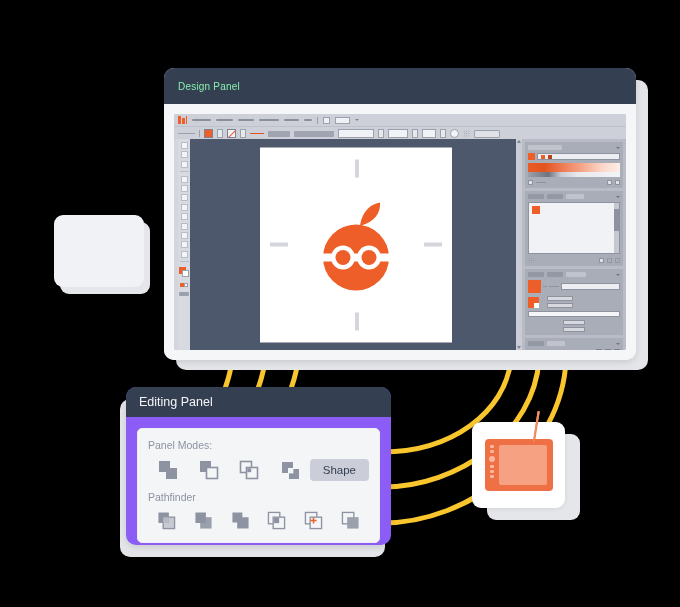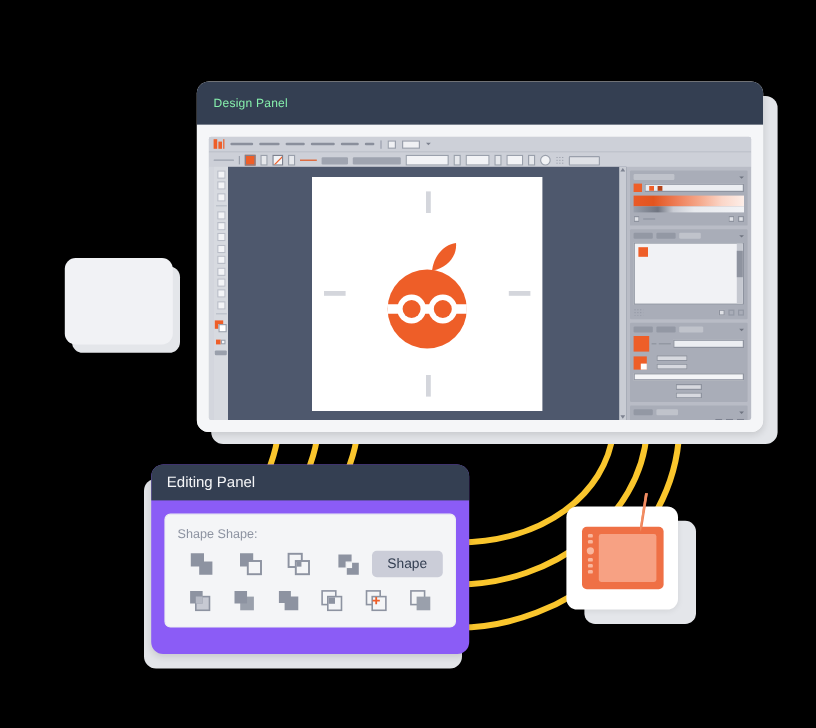--- a/index.html
+++ b/index.html
@@ -342,21 +342,21 @@
   <div id="ai-shadow1"></div>
 
   <div id="edit-shadow"></div>
   <div id="edit-window">
     <div id="edit-titlebar">
       <span id="edit-title">Editing Panel</span>
     </div>
     <div id="edit-body">
       <div id="edit-inner">
 
-        <div class="sec-label">Shape Shape:</div>
+        <div class="sec-label">Panel Modes:</div>
 
         <div class="icon-row">
           <span class="icon-cell">
             <svg width="20" height="20" viewBox="0 0 20 20">
               <path d="M1 1 H12 V8 H19 V19 H8 V12 H1 Z" fill="#8d93a1"></path>
             </svg>
           </span>
           <span class="icon-cell">
             <svg width="20" height="20" viewBox="0 0 20 20">
               <path d="M1 1 H12 V12 H1 Z" fill="#8d93a1"></path>
@@ -373,20 +373,21 @@
           <span class="icon-cell">
             <svg width="20" height="20" viewBox="0 0 20 20">
               <path d="M2 2 H13 V8 H8 V13 H2 Z" fill="#8d93a1"></path>
               <path d="M9 9 H14 V14 H9 Z M14 9 H19 V19 H9 V14 H14 Z" fill="#8d93a1"></path>
               <rect x="8.6" y="8.6" width="4.8" height="4.8" fill="#f4f5f7"></rect>
             </svg>
           </span>
           <button id="expand-btn">Shape</button>
         </div>
 
+        <div class="sec-label" style="margin-top:2px">Pathfinder</div>
 
         <div class="pf-row">
           <span class="pf-cell">
             <svg width="19" height="19" viewBox="0 0 20 20">
               <rect x="6.5" y="6.5" width="12" height="12" fill="#c7cad3" stroke="#8d93a1" stroke-width="1.4"></rect>
               <path d="M1.5 1.5 H12.5 V12.5 H1.5 Z" fill="#8d93a1"></path>
               <path d="M6.5 6.5 H12.5 V12.5 H6.5 Z" fill="#b6bac5"></path>
             </svg>
           </span>
           <span class="pf-cell">

